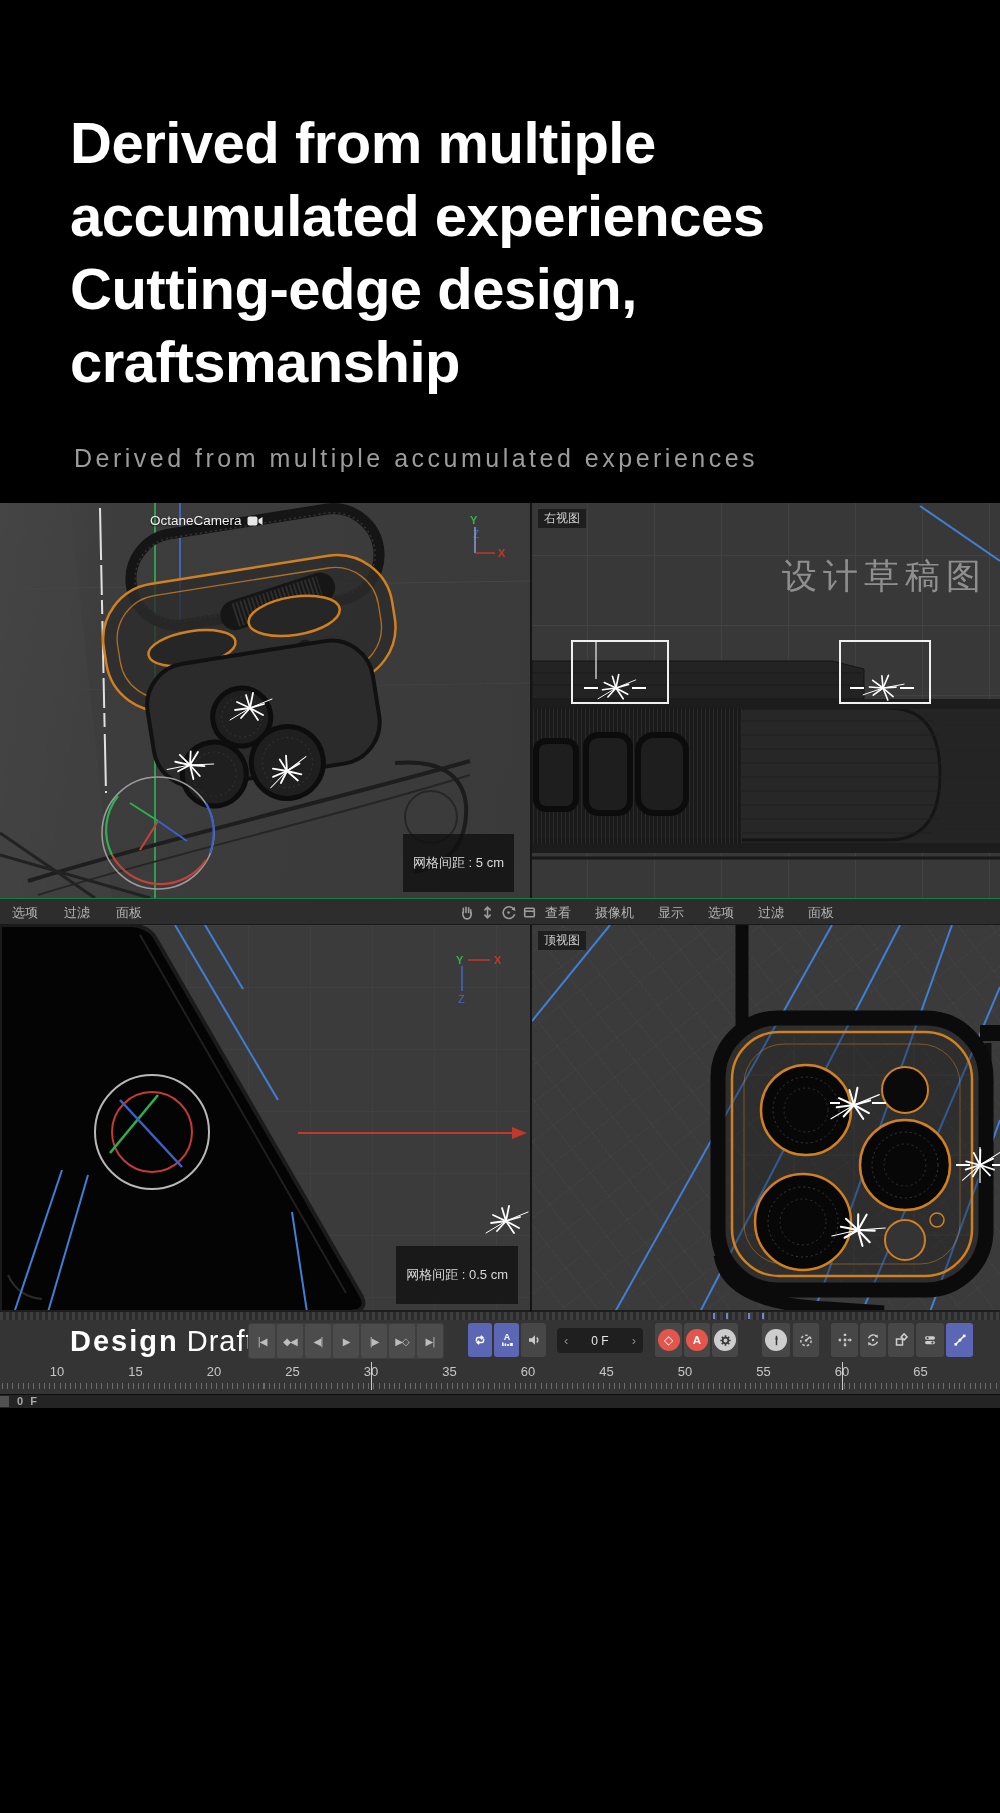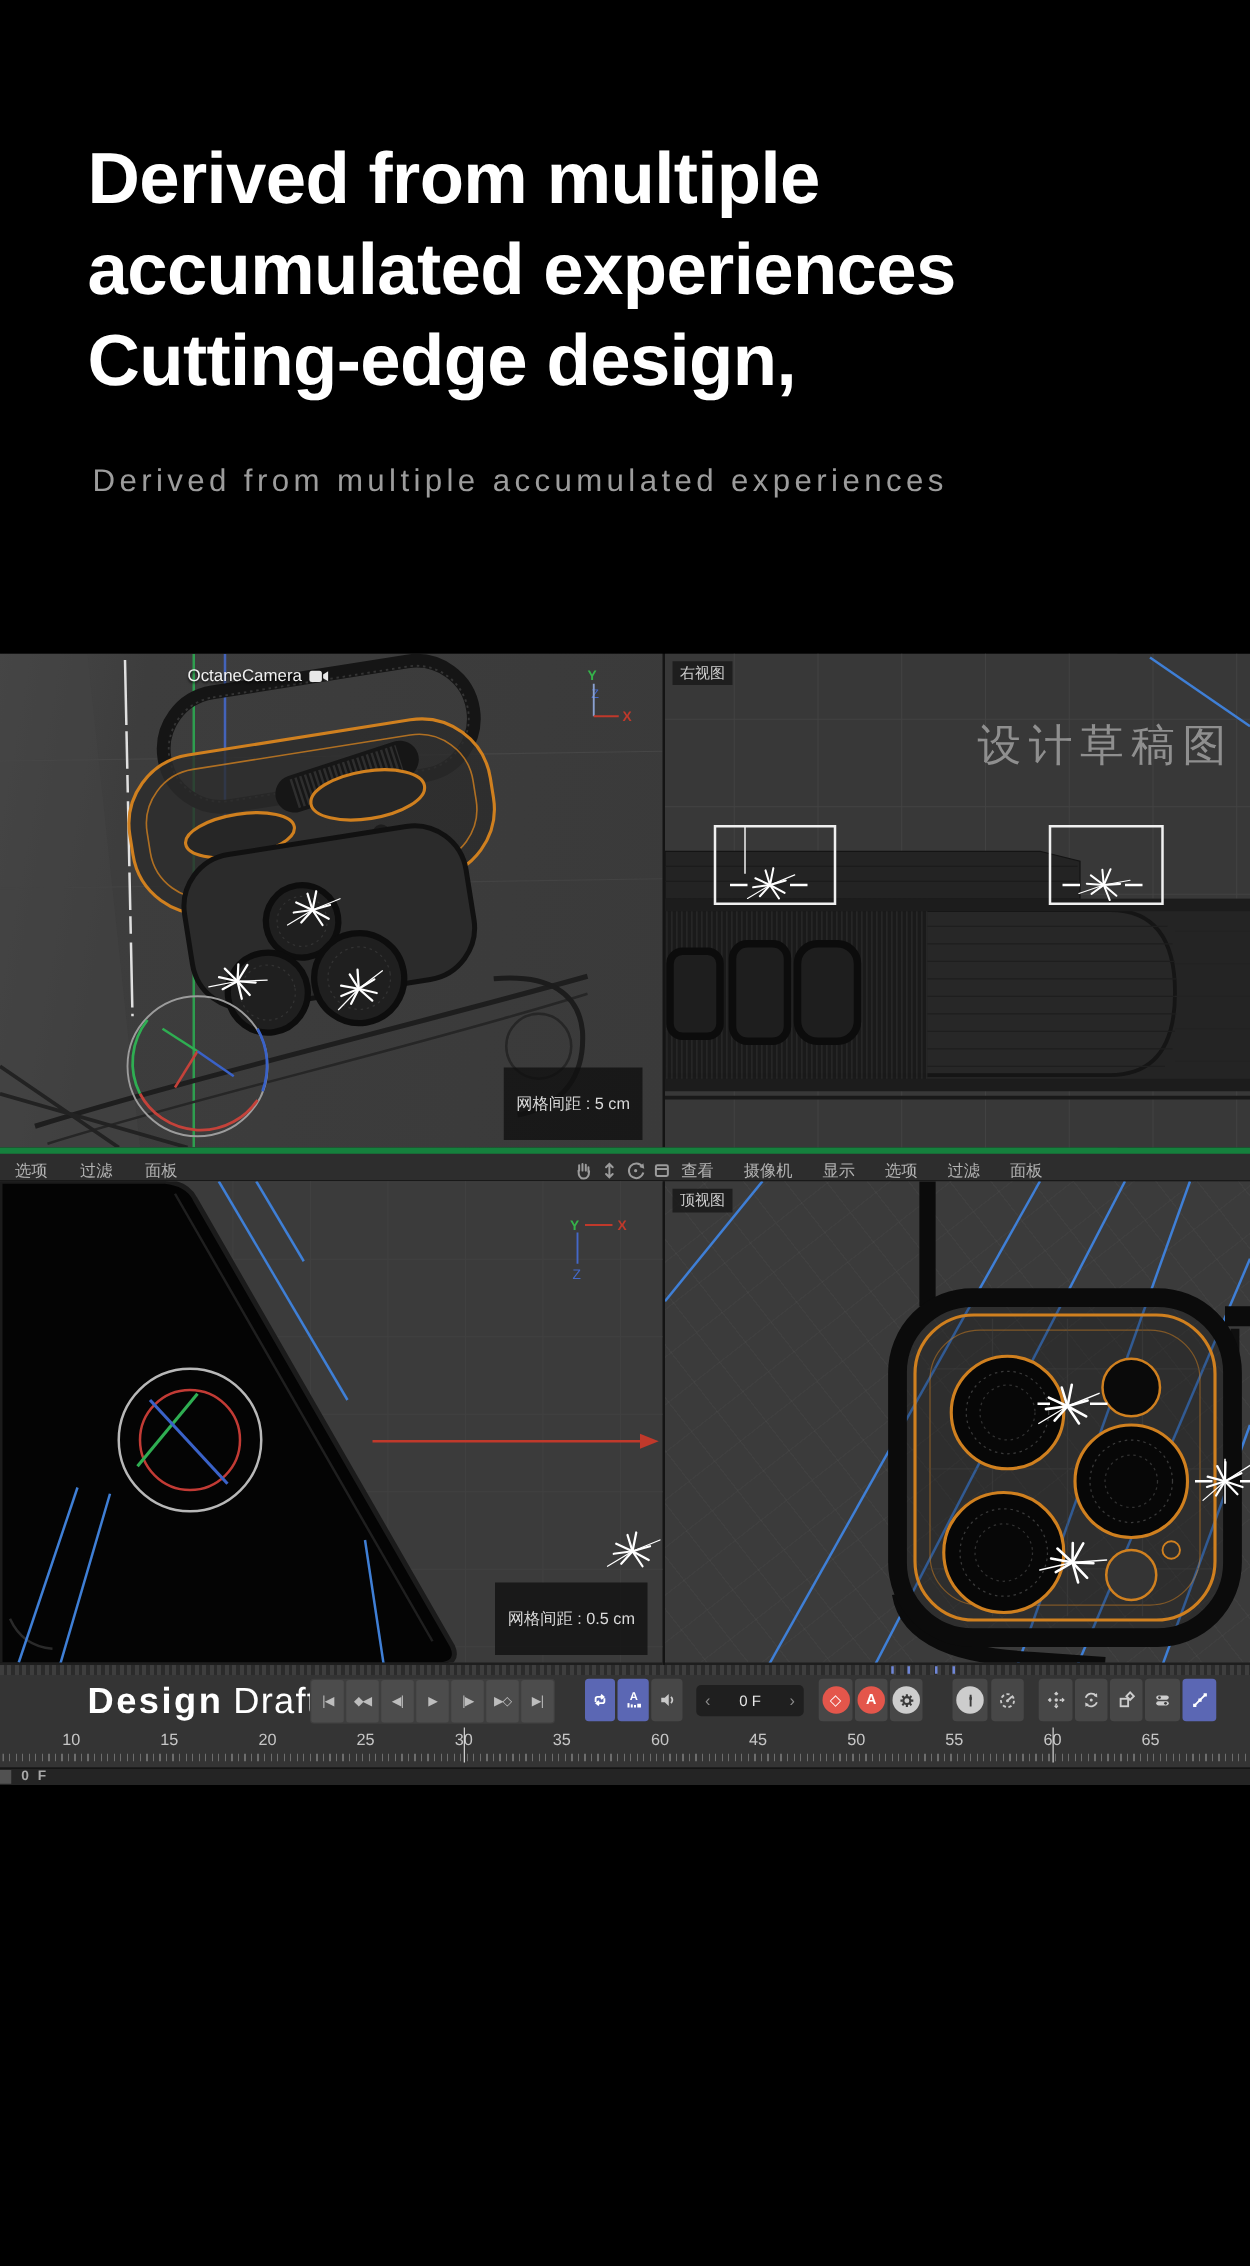--- a/index.html
+++ b/index.html
@@ -8,21 +8,21 @@
     width:1000px; height:1813px; position:relative; overflow:hidden;
     font-family:"Liberation Sans", sans-serif;
   }
   
   .hero { position:absolute; top:0; left:0; width:1000px; }
   .headline { margin:106px 0 0 70px; color:#fff; font-size:58px; font-weight:700;
               line-height:73px; letter-spacing:-0.5px; }
   .subtitle { margin:46px 0 0 74px; color:#9c9c9c; font-size:25px; letter-spacing:3.5px; }
 
   
-  .c4d { position:absolute; top:503px; left:0; width:894px; height:905px; background:#141414;margin-top:20px; }
+  .c4d { position:absolute; top:503px; left:0; width:894px; height:905px; background:#141414; }
   .vp { position:absolute; overflow:hidden; }
   .vp svg.layer { position:absolute; top:0; left:0; }
   .vp-tl { top:0; left:0; width:530px; height:395px;
            background:linear-gradient(100deg,#474747 0%,#3d3d3d 20%,#3a3a3a 100%); }
   .vp-tr { top:0; left:532px; width:468px; height:395px; background:#383838;
            background-image:linear-gradient(#424242 1px,transparent 1px),
                             linear-gradient(90deg,#424242 1px,transparent 1px);
            background-size:67px 70px; background-position:-12px -18px; }
   .vp-bl { top:422px; left:0; width:530px; height:387px; background:#3b3b3b;
            background-image:linear-gradient(#404040 1px,transparent 1px),
@@ -42,21 +42,21 @@
   .grid-badge { position:absolute; bottom:6px; background:rgba(16,16,16,0.78); color:#dadada;
                 font-size:13px; padding:20px 10px; z-index:5; }
   .vp-tl .grid-badge { right:16px; }
   .vp-bl .grid-badge { right:12px;text-align:center; }
   .axis-gizmo { position:absolute; z-index:5; }
   .tl-gizmo { top:10px; right:22px; }
   .bl-gizmo { top:26px; right:22px; }
 
   
   .menubar { position:absolute; top:395px; left:0; width:1000px; height:27px; background:#2d2d2d;
-             border-top:5px solid #15803d; border-bottom:1px solid #191919; }
+             border-top:1px solid #15803d; border-bottom:1px solid #191919; }
   .mb-items { position:absolute; top:0; height:27px; display:flex; align-items:center; gap:26px;
               font-size:13px; color:#b3b3b3; }
   .mb-left-items { left:12px; }
   .mb-right-items { left:545px; gap:24px; }
   .mb-item { cursor:default; }
   .mb-icons { position:absolute; left:458px; top:5px; display:flex; gap:4px; }
   .mb-icons .nav-ic { width:17px; height:17px; }
 
   
   .timeline { position:absolute; top:809px; left:0; width:1000px; height:96px; background:#343434; }
@@ -95,20 +95,21 @@
                  font-weight:700; letter-spacing:2px; }
 </style>
 </head>
 <body>
 
 <div class="hero">
   <div class="headline">
     <div>Derived from multiple</div>
     <div>accumulated experiences</div>
     <div>Cutting-edge design,</div>
+    <div>craftsmanship</div>
   </div>
   <div class="subtitle">Derived from multiple accumulated experiences</div>
 </div>
 
 <div class="c4d">
 
   <svg width="0" height="0" style="position:absolute">
     <defs>
       <g id="burst" stroke="#fff" stroke-width="1.8" stroke-linecap="round">
         <line x1="0" y1="0" x2="14" y2="-4"></line>

